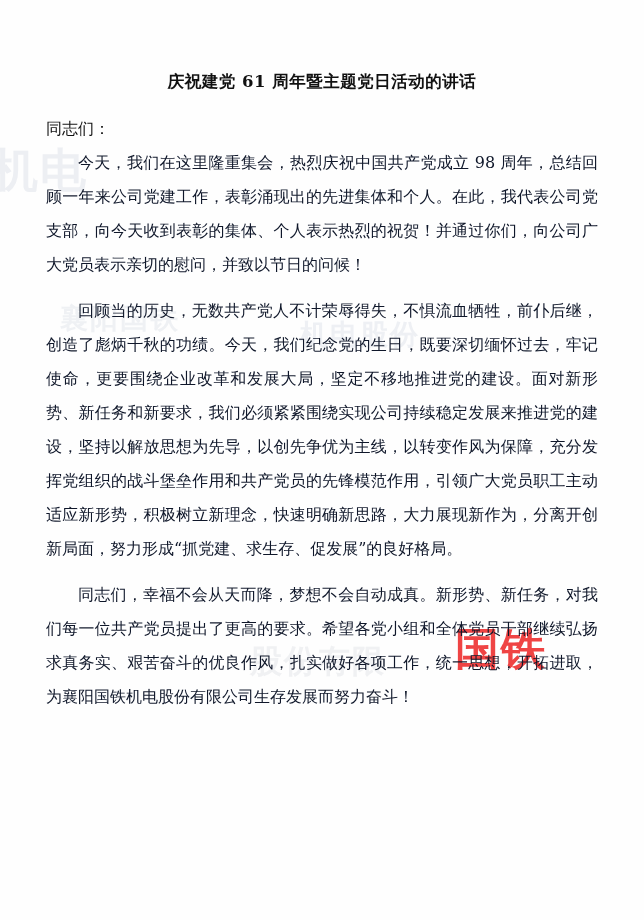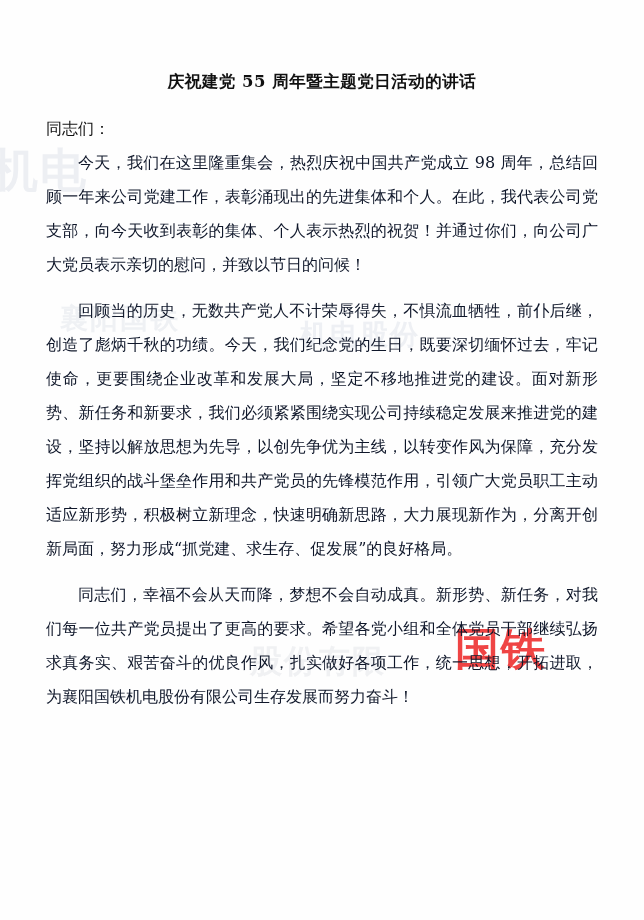--- a/index.html
+++ b/index.html
@@ -84,20 +84,20 @@
 
   <div class="watermark-layer">
     <div class="watermark wm1">机电</div>
     <div class="watermark wm2">襄阳国铁</div>
     <div class="watermark wm3">机电股份</div>
     <div class="watermark wm4">国铁</div>
     <div class="watermark wm5">股份有限</div>
   </div>
 
   <div class="doc-body">
-    <h1 class="doc-title">庆祝建党 55 周年暨主题党日活动的讲话</h1>
+    <h1 class="doc-title">庆祝建党 61 周年暨主题党日活动的讲话</h1>
     <p class="salutation">同志们：</p>
     <p class="para">今天，我们在这里隆重集会，热烈庆祝中国共产党成立 98 周年，总结回顾一年来公司党建工作，表彰涌现出的先进集体和个人。在此，我代表公司党支部，向今天收到表彰的集体、个人表示热烈的祝贺！并通过你们，向公司广大党员表示亲切的慰问，并致以节日的问候！</p>
     <p class="para">回顾当的历史，无数共产党人不计荣辱得失，不惧流血牺牲，前仆后继，创造了彪炳千秋的功绩。今天，我们纪念党的生日，既要深切缅怀过去，牢记使命，更要围绕企业改革和发展大局，坚定不移地推进党的建设。面对新形势、新任务和新要求，我们必须紧紧围绕实现公司持续稳定发展来推进党的建设，坚持以解放思想为先导，以创先争优为主线，以转变作风为保障，充分发挥党组织的战斗堡垒作用和共产党员的先锋模范作用，引领广大党员职工主动适应新形势，积极树立新理念，快速明确新思路，大力展现新作为，分离开创新局面，努力形成“抓党建、求生存、促发展”的良好格局。</p>
     <p class="para">同志们，幸福不会从天而降，梦想不会自动成真。新形势、新任务，对我们每一位共产党员提出了更高的要求。希望各党小组和全体党员干部继续弘扬求真务实、艰苦奋斗的优良作风，扎实做好各项工作，统一思想，开拓进取，为襄阳国铁机电股份有限公司生存发展而努力奋斗！</p>
   </div>
 
 </div>
 
 </body></html>

